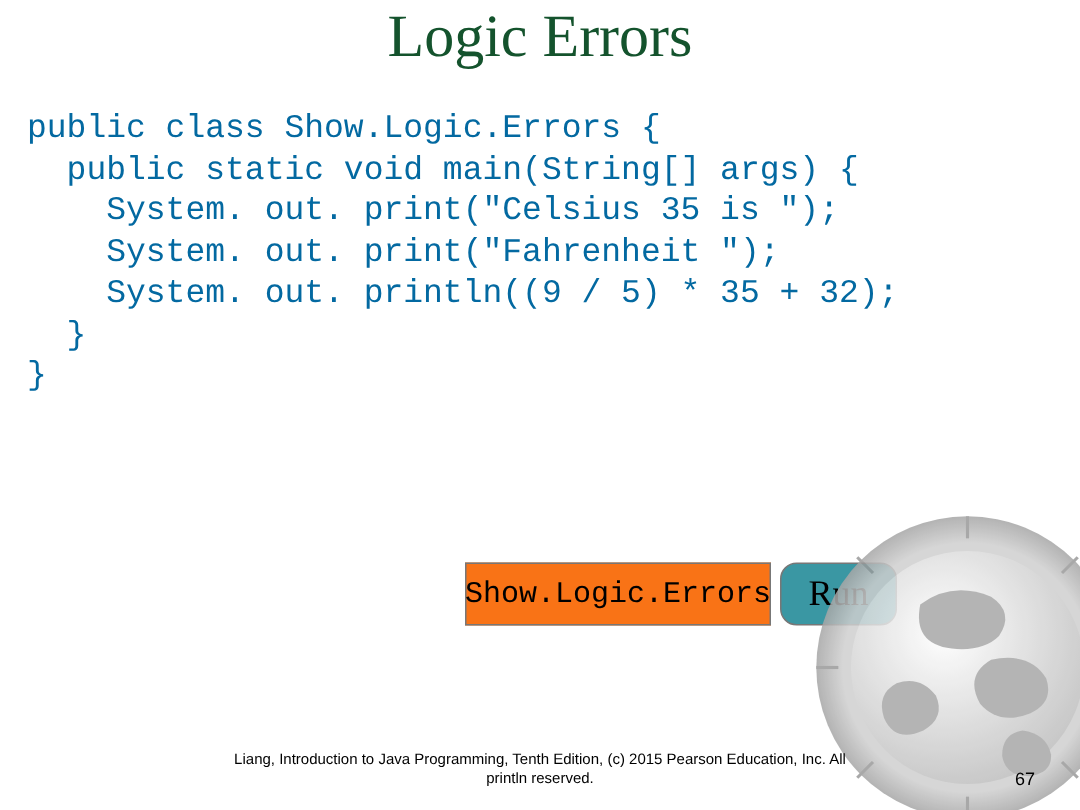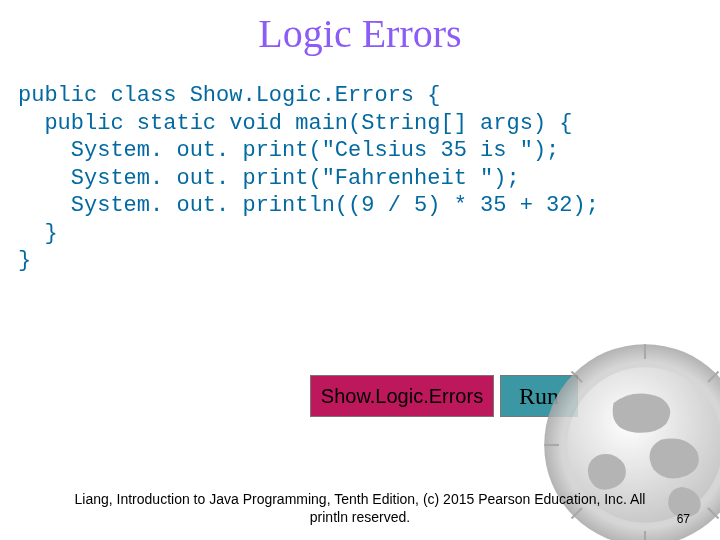--- a/index.html
+++ b/index.html
@@ -14,22 +14,21 @@
   }
   .slide {
     width: 720px;
     height: 540px;
     position: relative;
     box-sizing: border-box;
   }
   .title {
     text-align: center;
     font-size: 40px;
-    color: #8b5cf6;
-    padding-top: 10px;
+    color: #14532d;
     font-weight: normal;
   }
   .code-block {
     font-family: "Courier New", Courier, monospace;
     font-size: 22px;
     color: #0369a1;
     white-space: pre;
     line-height: 1.25;
     padding: 25px 18px 0 18px;
   }
@@ -43,50 +42,51 @@
   }
   .btn {
     display: flex;
     align-items: center;
     justify-content: center;
     border: 1px solid #777;
     box-sizing: border-box;
     cursor: pointer;
   }
   .btn-file {
-    width: 184px;
-    background: #be185d;
+    width: 204px;
+    background: #f97316;
     color: #000;
-    font-family: Liberation Sans, sans-serif;
+    font-family: Liberation Mono, monospace;
     font-size: 20px;
   }
   .btn-run {
     width: 78px;
     background: #3a97a3;
     color: #000;
     font-family: "Times New Roman", Times, serif;
     font-size: 24px;
     margin-left: 6px;
+    border-radius: 11px;
   }
   .globe {
     position: absolute;
     right: -30px;
     bottom: -10px;
     width: 210px;
     height: 210px;
     opacity: 0.85;
   }
   .footer {
     position: absolute;
     bottom: 14px;
     left: 0;
     width: 100%;
     text-align: center;
     font-family: Arial, Helvetica, sans-serif;
-    font-size: 14px;
+    font-size: 10px;
     color: #000;
     line-height: 1.25;
   }
   .page-num {
     position: absolute;
     right: 30px;
     bottom: 14px;
     font-family: Arial, Helvetica, sans-serif;
     font-size: 12px;
     color: #000000;

